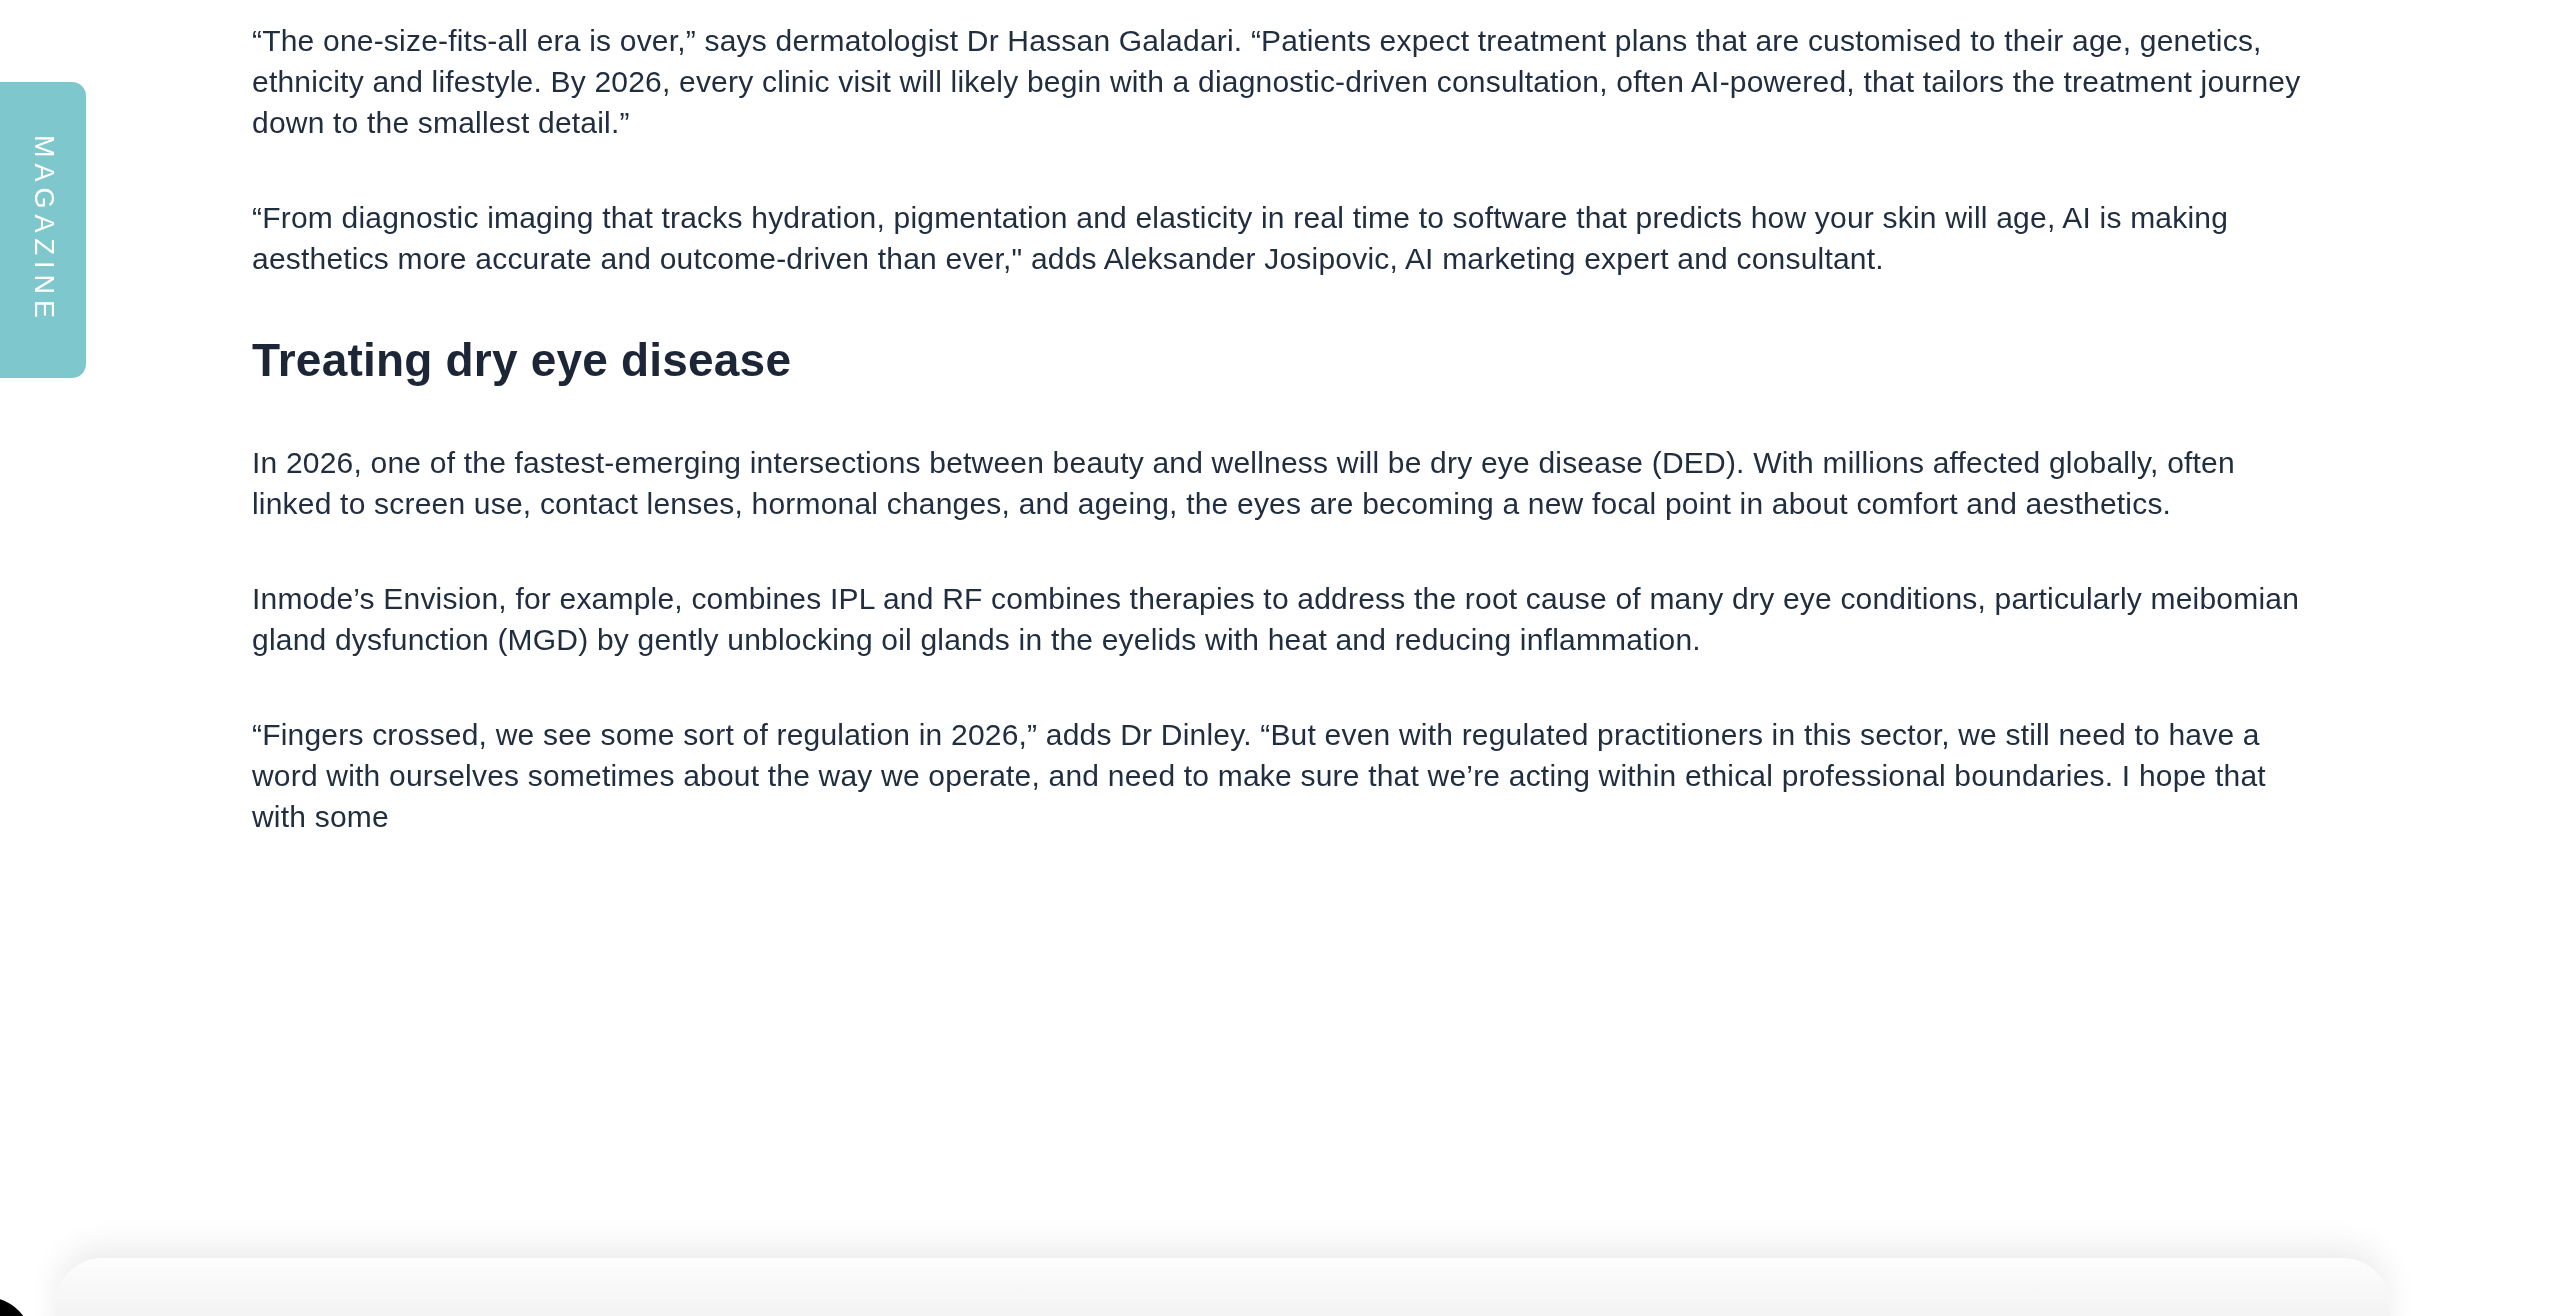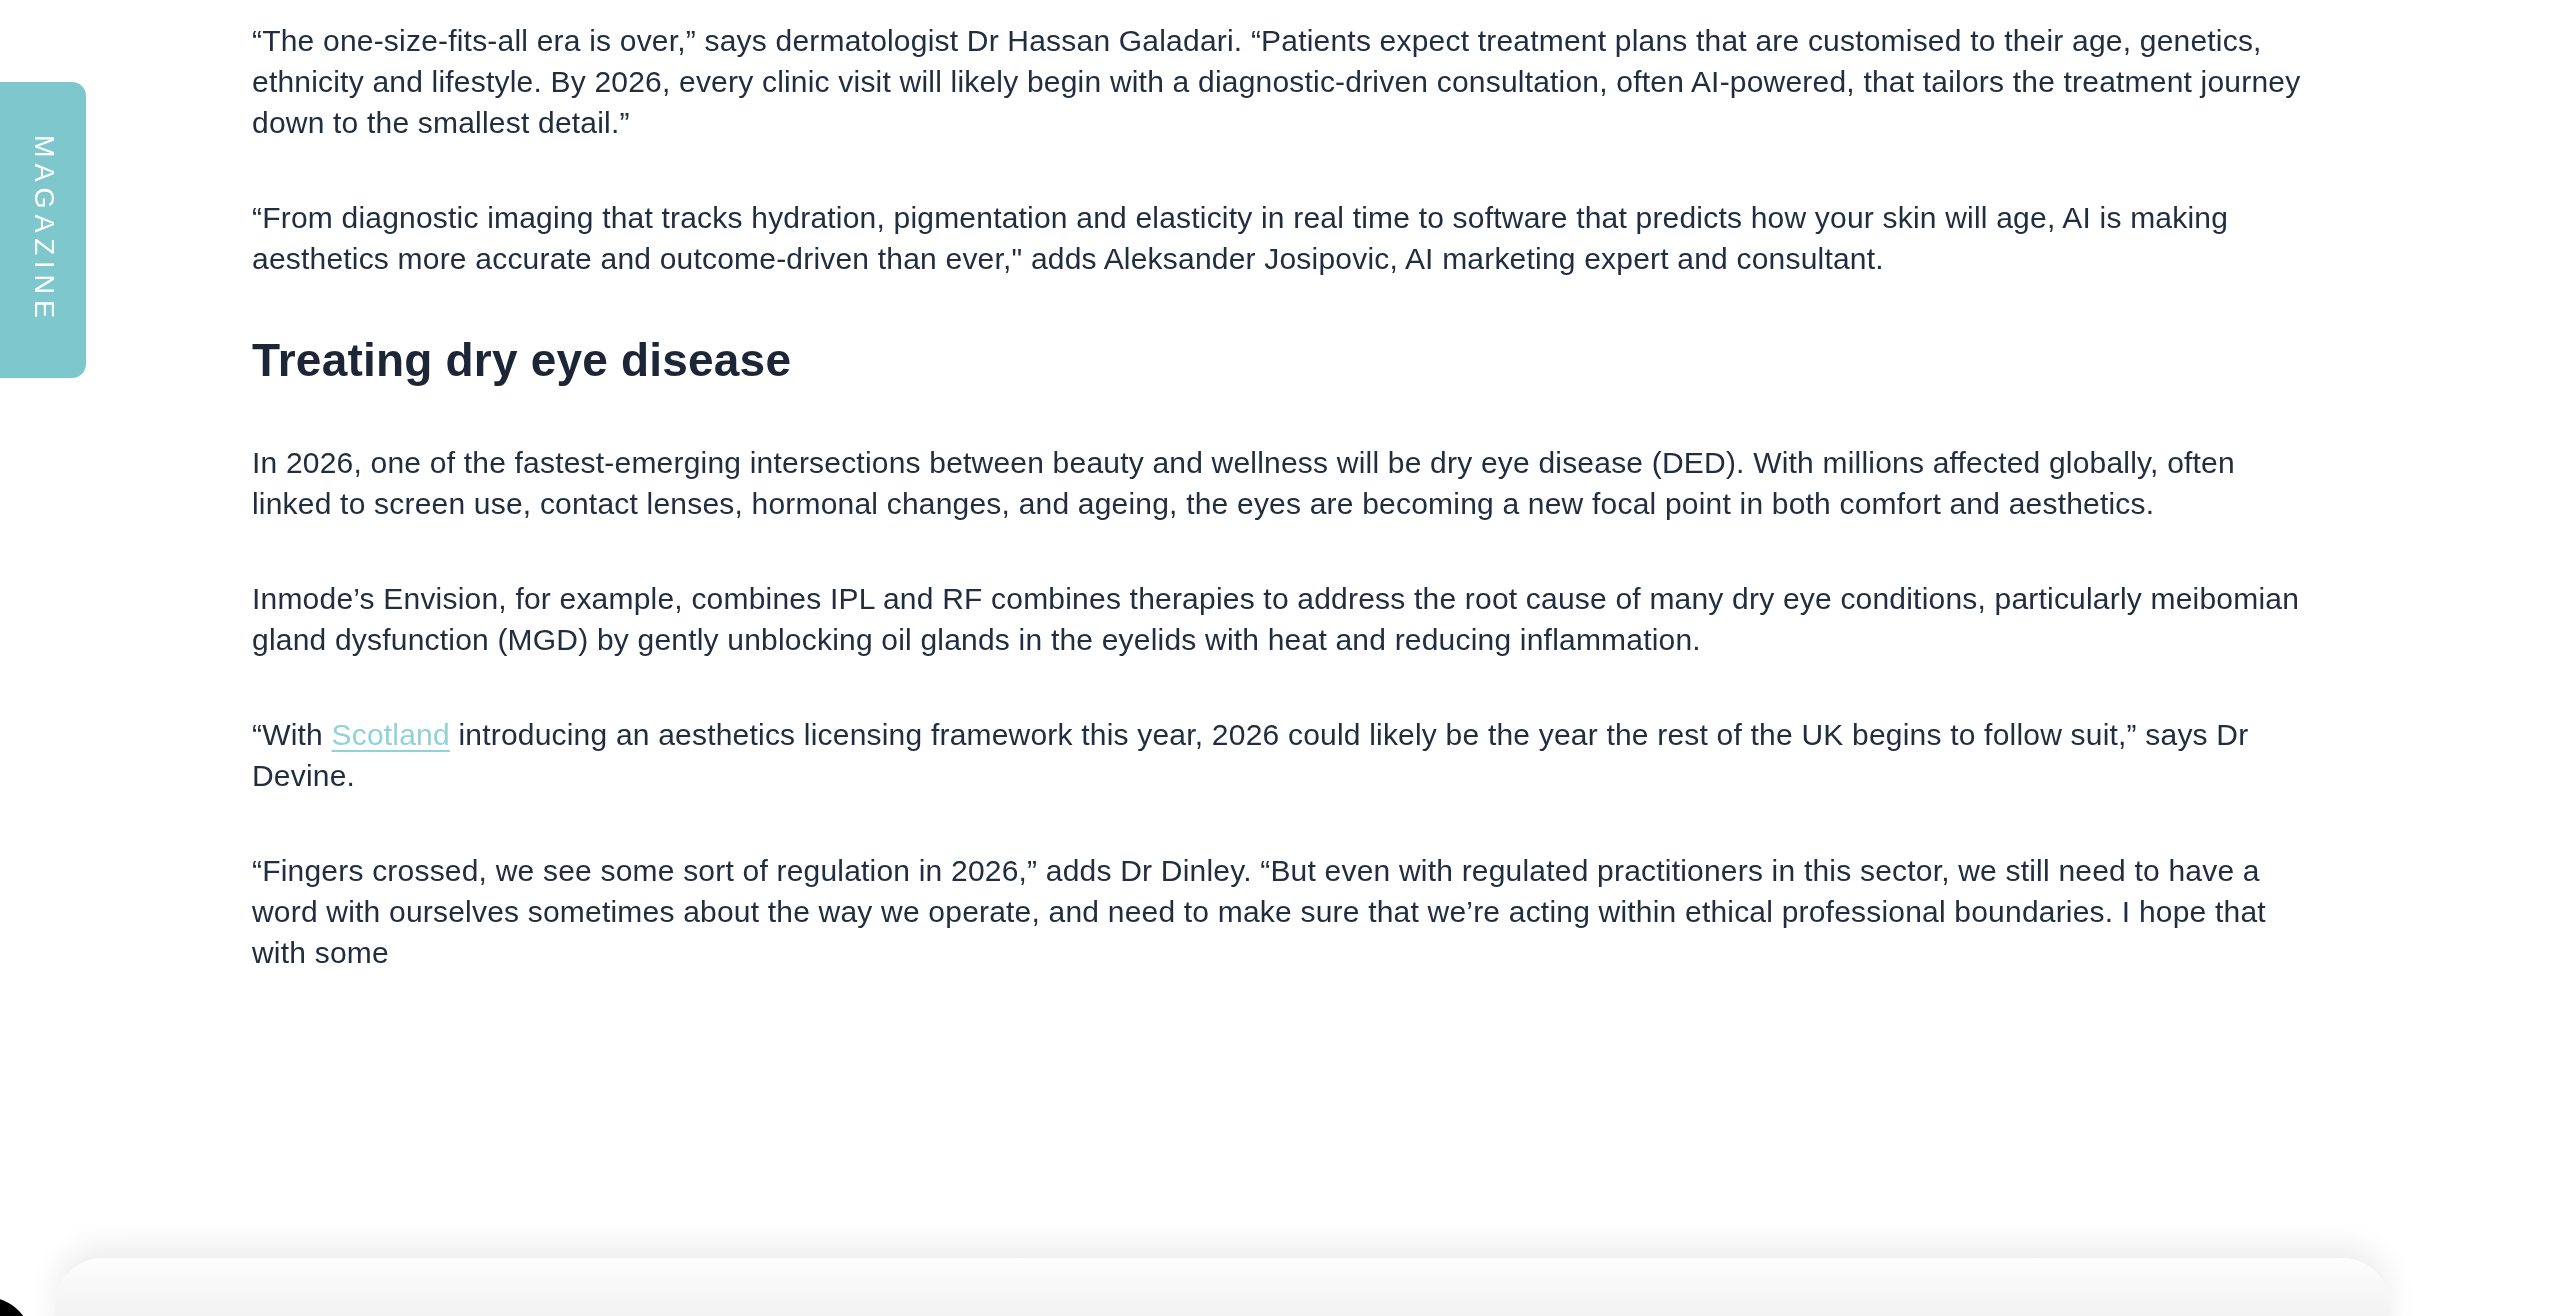--- a/index.html
+++ b/index.html
@@ -109,29 +109,26 @@
 </div>
 
 <main class="article">
 
   <p>“The one-size-fits-all era is over,” says dermatologist Dr Hassan Galadari. “Patients expect treatment plans that are customised to their age, genetics, ethnicity and lifestyle.  By 2026, every clinic visit will likely begin with a diagnostic-driven consultation, often AI-powered, that tailors the treatment journey down to the smallest detail.”</p>
 
   <p>“From diagnostic imaging that tracks hydration, pigmentation and elasticity in real time to software that predicts how your skin will age, AI is making aesthetics more accurate and outcome-driven than ever," adds Aleksander Josipovic, AI marketing expert and consultant.</p>
 
   <h2>Treating dry eye disease</h2>
 
-  <p>In 2026, one of the fastest-emerging intersections between beauty and wellness will be dry eye disease (DED). With millions affected globally, often linked to screen use, contact lenses, hormonal changes, and ageing, the eyes are becoming a new focal point in both comfort and aesthetics.</p>
+  <p>In 2026, one of the fastest-emerging intersections between beauty and wellness will be dry eye disease (DED). With millions affected globally, often linked to screen use, contact lenses, hormonal changes, and ageing, the eyes are becoming a new focal point in about comfort and aesthetics.</p>
 
 
 
 
   <p>Inmode’s Envision, for example, combines IPL and RF combines therapies to address the root cause of many dry eye conditions, particularly meibomian gland dysfunction (MGD) by gently unblocking oil glands in the eyelids with heat and reducing inflammation.</p>
 
 
-  <p>
-    <span>“With </span><a class="inline-link">Scotland</a><span> introducing an aesthetics licensing framework this year, 2026 could likely be the year the rest of the UK begins to follow suit,” says Dr Devine.</span>
-  </p>
 
   <p>“Fingers crossed, we see some sort of regulation in 2026,” adds Dr Dinley. “But even with regulated practitioners in this sector, we still need to have a word with ourselves sometimes about the way we operate, and need to make sure that we’re acting within ethical professional boundaries. I hope that with some</p>
 
 </main>
 
 <div class="corner-widget"></div>
 
 </body></html>

